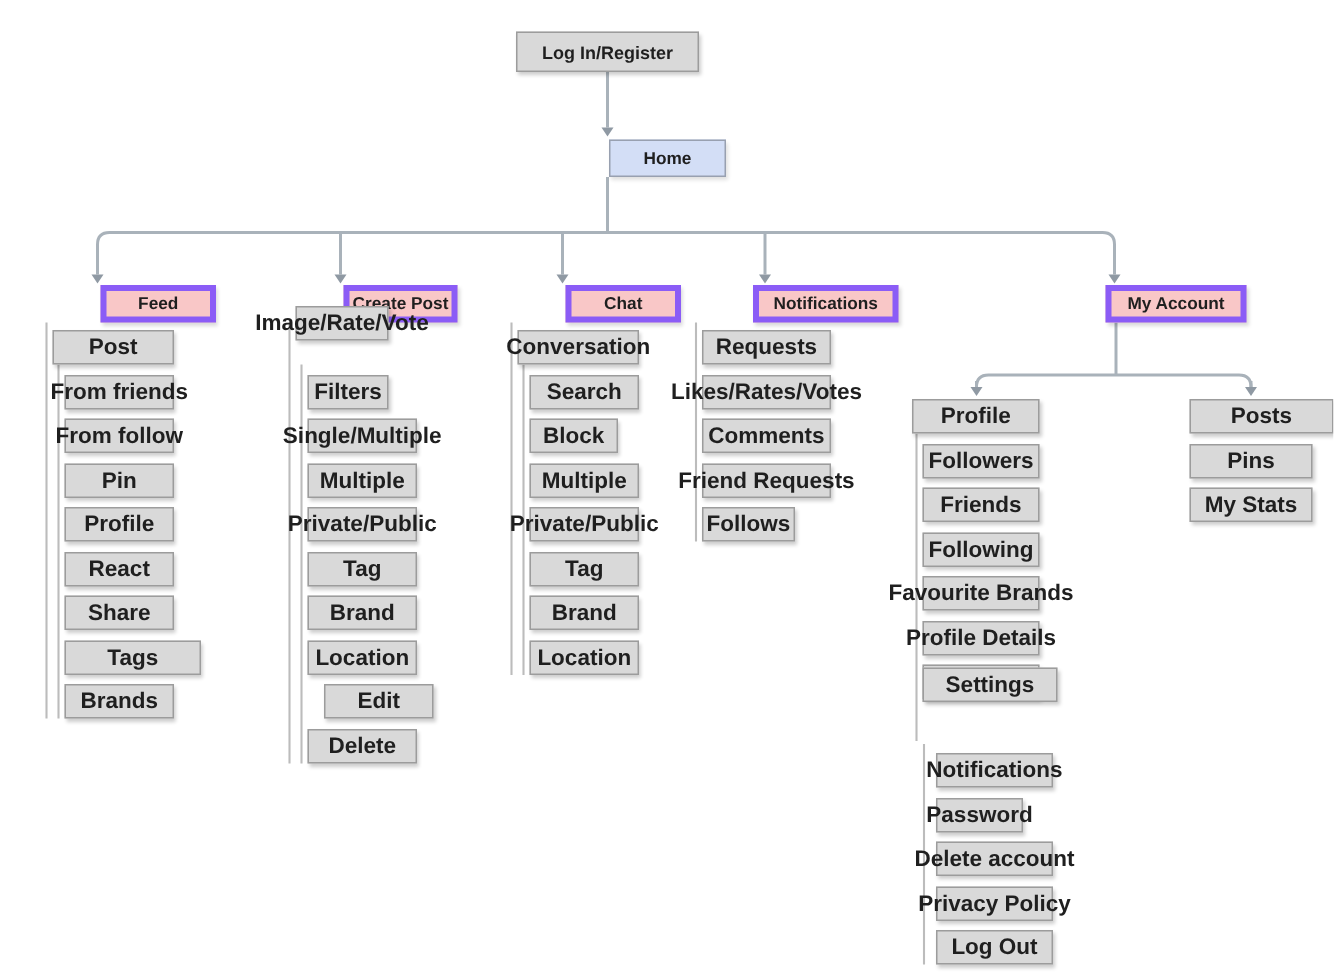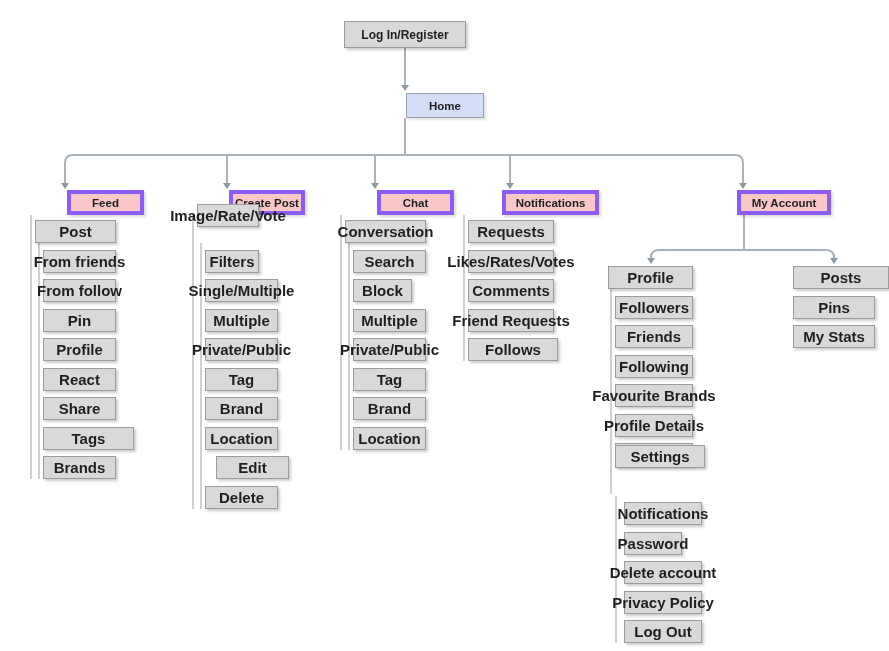--- a/index.html
+++ b/index.html
@@ -100,21 +100,21 @@
   <div class="b gray ch" style="left:353px;top:309px;width:73px">Multiple</div>
   <div class="b gray ch" style="left:353px;top:338px;width:73px">Private/Public</div>
   <div class="b gray ch" style="left:353px;top:368px;width:73px">Tag</div>
   <div class="b gray ch" style="left:353px;top:397px;width:73px">Brand</div>
   <div class="b gray ch" style="left:353px;top:427px;width:73px">Location</div>
 
   <div class="b gray ch" style="left:468px;top:220px;width:86px">Requests</div>
   <div class="b gray ch" style="left:468px;top:250px;width:86px">Likes/Rates/Votes</div>
   <div class="b gray ch" style="left:468px;top:279px;width:86px">Comments</div>
   <div class="b gray ch" style="left:468px;top:309px;width:86px">Friend Requests</div>
-  <div class="b gray ch" style="left:468px;top:338px;width:90px">Follows</div>
+  <div class="b gray ch" style="left:468px;top:338px;width:62px">Follows</div>
 
   <div class="b gray ch" style="left:608px;top:266px;width:85px">Profile</div>
   <div class="b gray ch" style="left:615px;top:296px;width:78px">Followers</div>
   <div class="b gray ch" style="left:615px;top:325px;width:78px">Friends</div>
   <div class="b gray ch" style="left:615px;top:355px;width:78px">Following</div>
   <div class="b gray ch" style="left:615px;top:384px;width:78px">Favourite Brands</div>
   <div class="b gray ch" style="left:615px;top:414px;width:78px">Profile Details</div>
   <div class="b gray ch" style="left:615px;top:443px;width:78px">Brand</div>
   <div class="b gray ch" style="left:615px;top:445px;width:90px">Settings</div>
   <div class="b gray ch" style="left:624px;top:502px;width:78px">Notifications</div>

